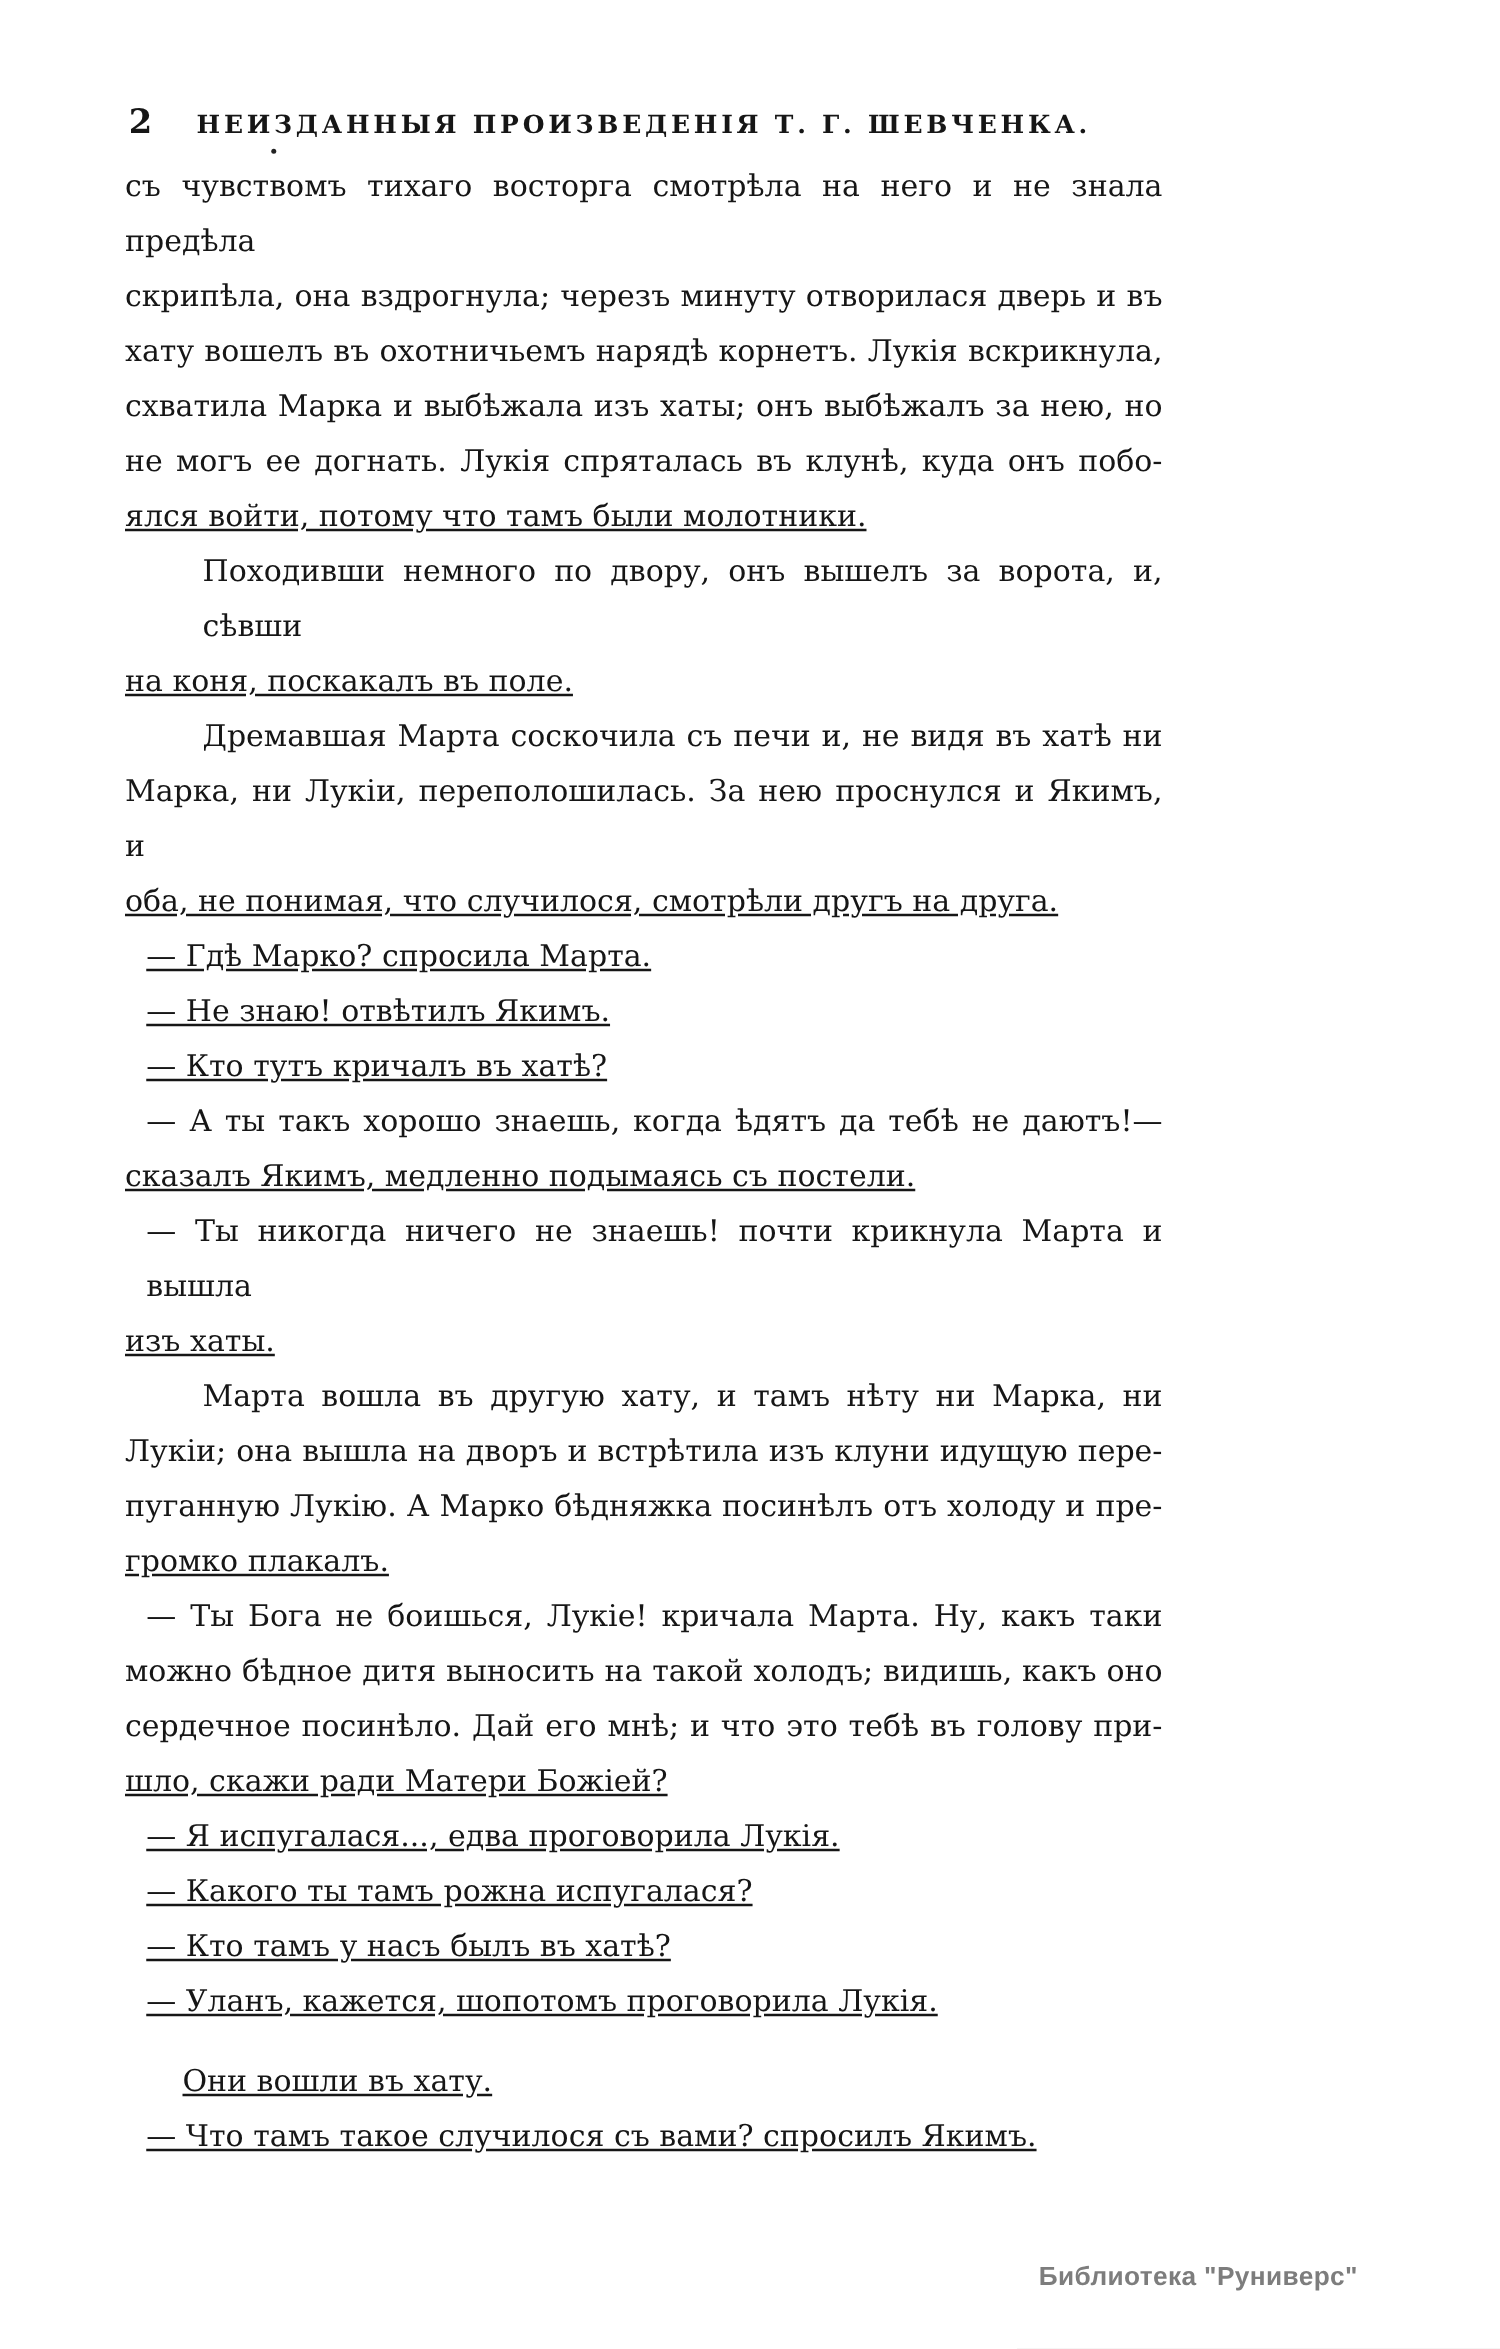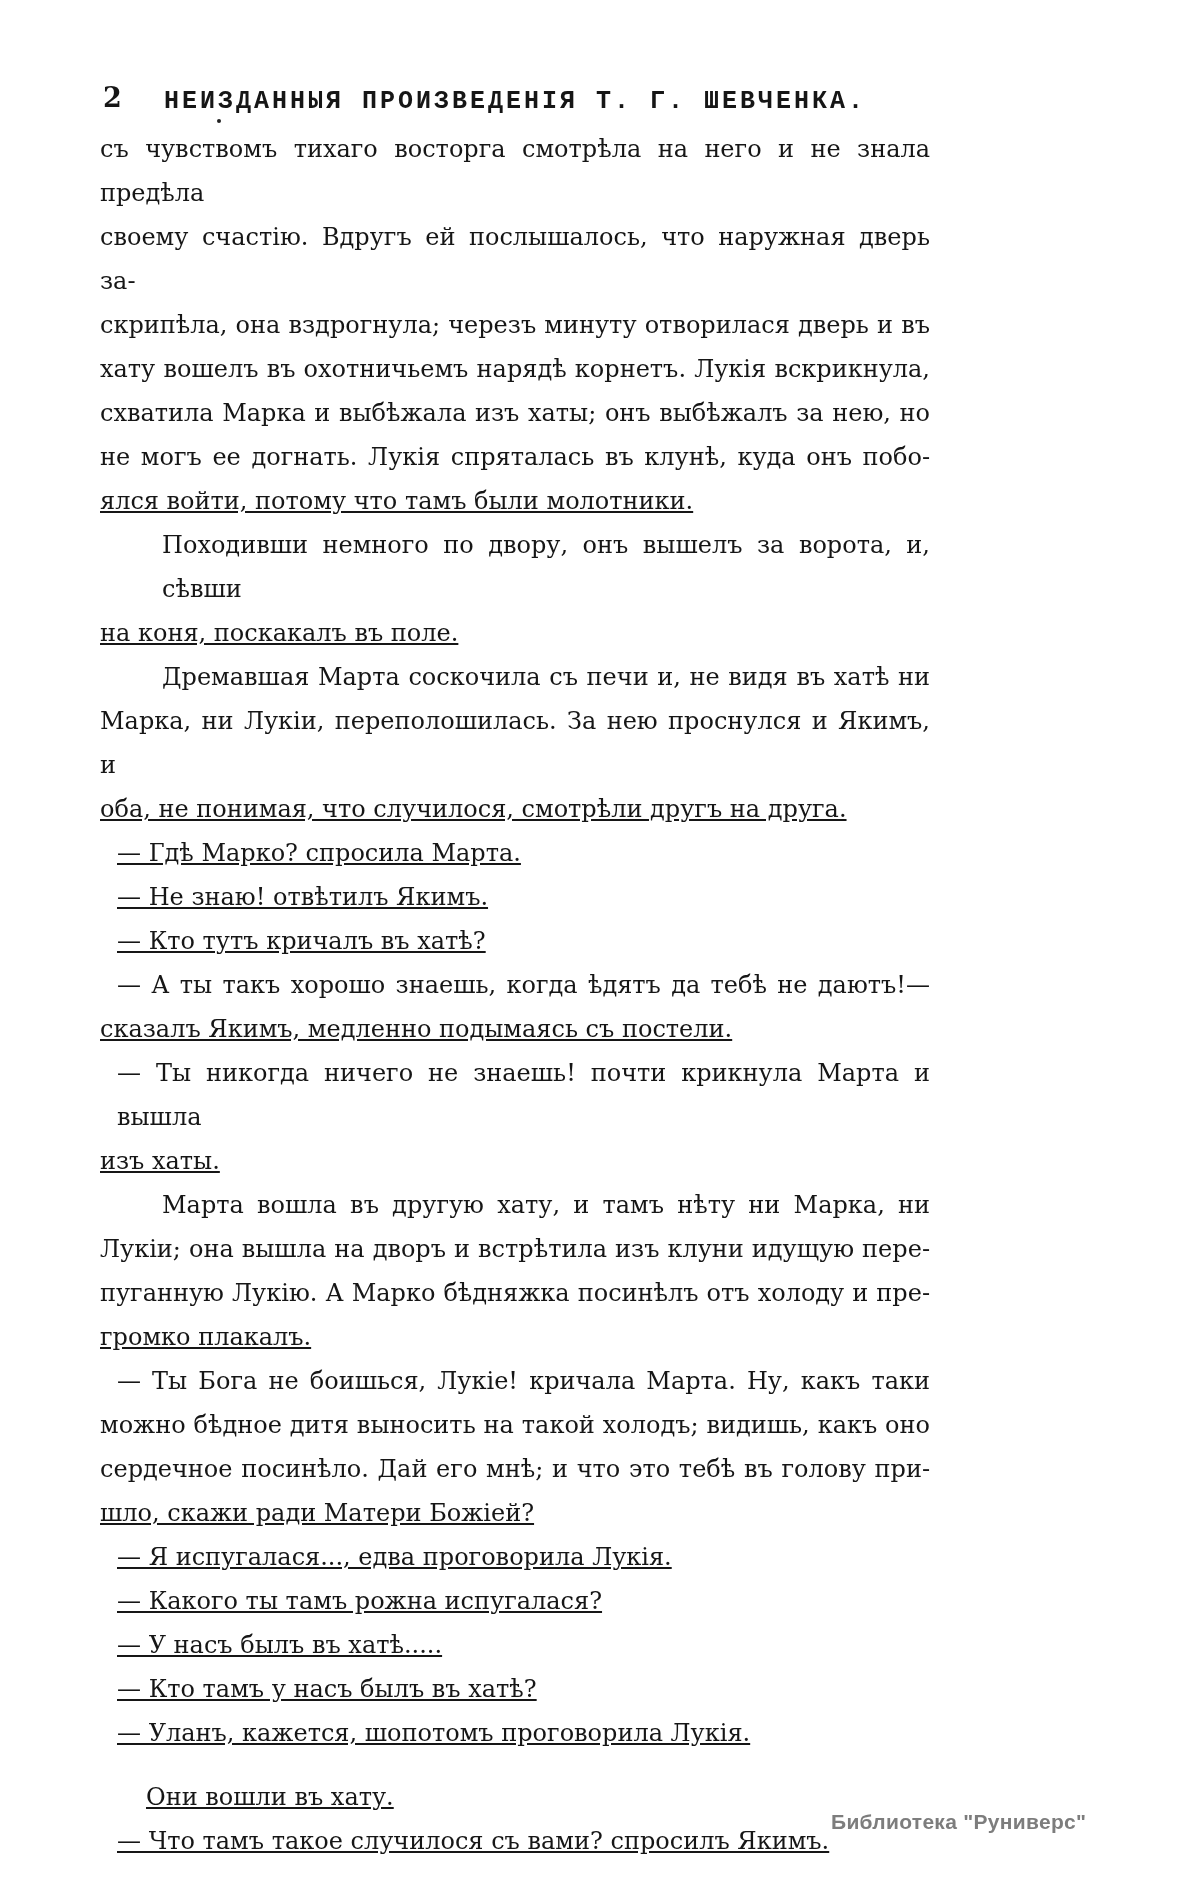--- a/index.html
+++ b/index.html
@@ -19,25 +19,24 @@
     left:103px; top:82px;
     font-size:27px;
     font-weight:bold;
     letter-spacing:1px;
   }
   .head-title{
     position:absolute;
     left:100px; top:87px;
     width:830px;
     text-align:center;
-    font-size:25px;
+    font-size:20px;
     font-weight:bold;
     letter-spacing:3px;
     white-space:nowrap;
-    font-family:Liberation Mono, monospace;
   }
   .stray-dot{
     position:absolute;
     left:217px; top:119px;
     width:4px; height:4px;
     background:#222;
     border-radius:50%;
   }
   
   .body-text{
@@ -74,21 +73,20 @@
 <body>
 
 <div class="page">
   <span class="page-num">2</span>
   <span class="head-title">НЕИЗДАННЫЯ ПРОИЗВЕДЕНІЯ Т. Г. ШЕВЧЕНКА.</span>
   <span class="stray-dot"></span>
 
   <main class="body-text">
       <p class="block plain">
         <span class="line first">съ чувствомъ тихаго восторга смотрѣла на него и не знала предѣла</span>
-        <span class="line">своему счастію. Вдругъ ей послышалось, что наружная дверь за-</span>
         <span class="line">скрипѣла, она вздрогнула; черезъ минуту отворилася дверь и въ</span>
         <span class="line">хату вошелъ въ охотничьемъ нарядѣ корнетъ. Лукія вскрикнула,</span>
         <span class="line">схватила Марка и выбѣжала изъ хаты; онъ выбѣжалъ за нею, но</span>
         <span class="line">не могъ ее догнать. Лукія спряталась въ клунѣ, куда онъ побо-</span>
         <span class="line last">ялся войти, потому что тамъ были молотники.</span>
       </p>
       <p class="block indent">
         <span class="line first">Походивши немного по двору, онъ вышелъ за ворота, и, сѣвши</span>
         <span class="line last">на коня, поскакалъ въ поле.</span>
       </p>
@@ -126,23 +124,20 @@
         <span class="line">сердечное посинѣло. Дай его мнѣ; и что это тебѣ въ голову при-</span>
         <span class="line last">шло, скажи ради Матери Божіей?</span>
       </p>
       <p class="block dialogue">
         <span class="line first last">— Я испугалася..., едва проговорила Лукія.</span>
       </p>
       <p class="block dialogue">
         <span class="line first last">— Какого ты тамъ рожна испугалася?</span>
       </p>
       <p class="block dialogue">
-        <span class="line first last">— У насъ былъ въ хатѣ.....</span>
-      </p>
-      <p class="block dialogue">
         <span class="line first last">— Кто тамъ у насъ былъ въ хатѣ?</span>
       </p>
       <p class="block dialogue">
         <span class="line first last">— Уланъ, кажется, шопотомъ проговорила Лукія.</span>
       </p>
       <p class="block sub">
         <span class="line first last">Они вошли въ хату.</span>
       </p>
       <p class="block dialogue">
         <span class="line first last">— Что тамъ такое случилося съ вами? спросилъ Якимъ.</span>

